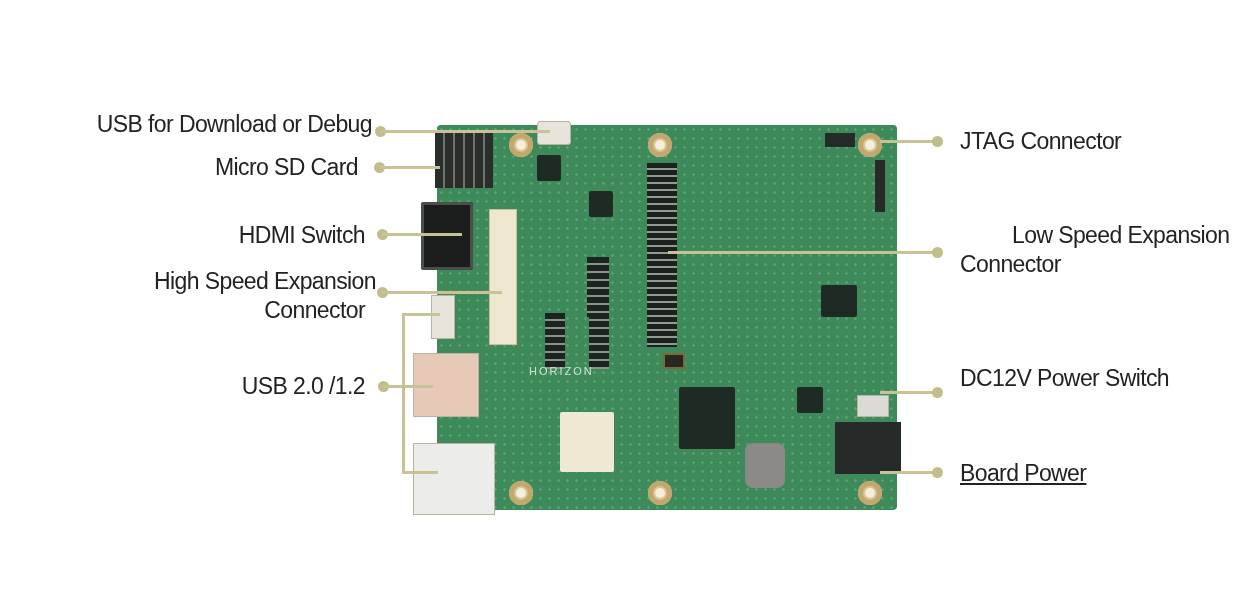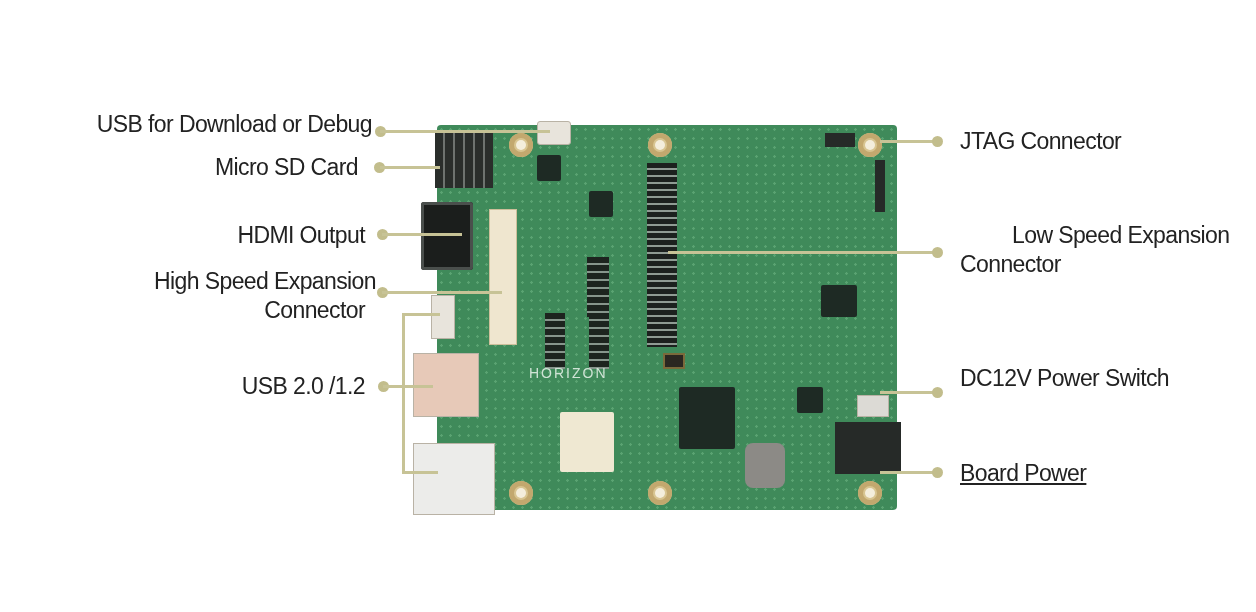--- a/index.html
+++ b/index.html
@@ -60,32 +60,32 @@
 
   <div class="port-black" style="left:388px;top:8px;width:30px;height:14px;"></div>
   <div class="port-black" style="left:438px;top:35px;width:10px;height:52px;"></div>
 
   <div class="pcb-part" style="left:226px;top:228px;width:22px;height:16px;background:#2a2721;box-shadow:inset 0 0 0 2px #7a6a3b;"></div>
 
   <div class="port-metal" style="left:420px;top:270px;width:30px;height:20px;background:#dcdad5;"></div>
 
   <div class="port-black" style="left:398px;top:297px;width:66px;height:52px;"></div>
 
-  <div class="pcb-part" style="left:92px;top:240px;color:#cfe3d5;font-size:14px;letter-spacing:2px;">HORIZON</div>
+  <div class="pcb-part" style="left:92px;top:240px;color:#cfe3d5;font-size:11px;letter-spacing:2px;">HORIZON</div>
 </div>
 
 <div class="label left" style="left:40px;top:110px;width:332px;">USB for Download or Debug</div>
 <div class="dot" style="left:375px;top:126px;"></div>
 <div class="line" style="left:380px;top:130px;width:170px;height:3px;"></div>
 
 <div class="label left" style="left:40px;top:153px;width:318px;">Micro SD Card</div>
 <div class="dot" style="left:374px;top:162px;"></div>
 <div class="line" style="left:380px;top:166px;width:60px;height:3px;"></div>
 
-<div class="label left" style="left:40px;top:221px;width:325px;">HDMI Output</div>
+<div class="label left" style="left:40px;top:221px;width:325px;">HDMI Switch</div>
 <div class="dot" style="left:377px;top:229px;"></div>
 <div class="line" style="left:382px;top:233px;width:80px;height:3px;"></div>
 
 <div class="label left" style="left:51px;top:267px;width:325px;">High Speed Expansion</div>
 <div class="label left" style="left:40px;top:296px;width:325px;">Connector</div>
 <div class="dot" style="left:377px;top:287px;"></div>
 <div class="line" style="left:382px;top:291px;width:120px;height:3px;"></div>
 
 <div class="label left" style="left:40px;top:372px;width:325px;">USB 2.0 /1.2</div>
 <div class="dot" style="left:378px;top:381px;"></div>

